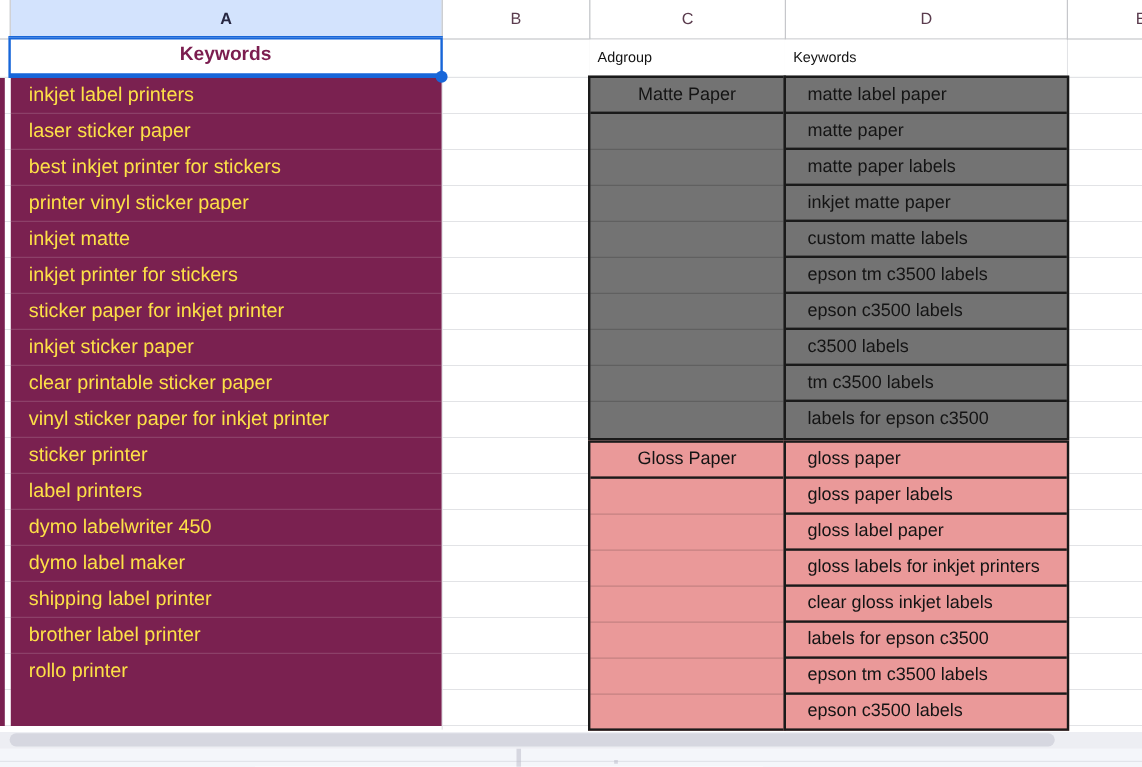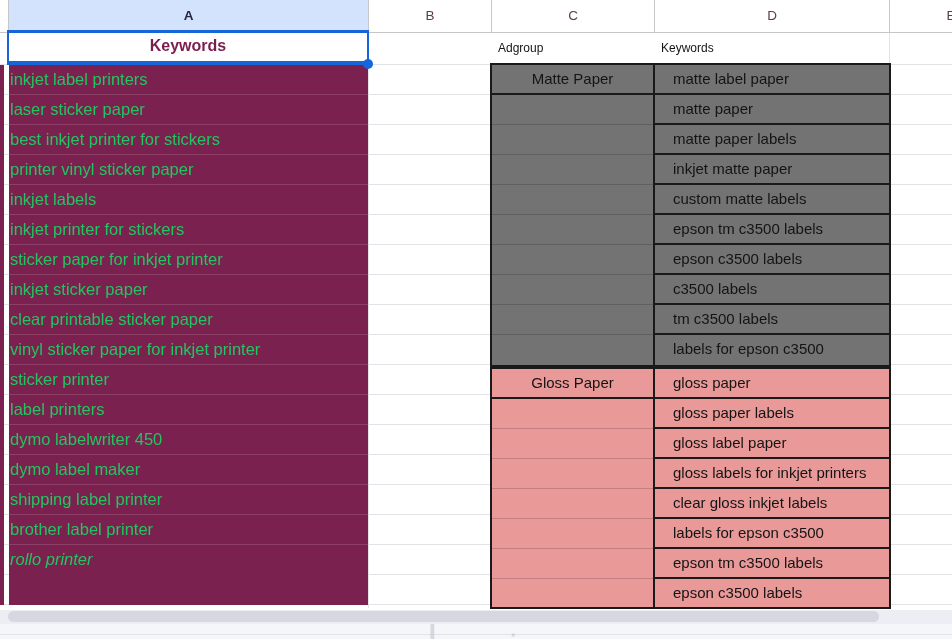--- a/index.html
+++ b/index.html
@@ -27,24 +27,24 @@
   .fillhandle { position:absolute; left:363px; top:59px; width:10px; height:10px;
         border-radius:50%; background:#1766d9; z-index:6; }
 
   
   .r1cell { position:absolute; top:33px; height:31px; line-height:31px; font-size:12px;
             color:#141414; padding-left:7px; background:#fff; }
 
   
   .sliver { position:absolute; left:0; top:65px; width:4px; height:540px; background:#7a2150; }
   .colA { position:absolute; left:9px; top:65px; width:359px; height:540px; background:#7a2150; z-index:2; }
-  .colA .row { height:30px; line-height:29px; font-size:16.5px; color:#22c55e;
-               padding-left:1px; border-bottom:1px solid rgba(255,255,255,0.14);
+  .colA .row { height:30px; line-height:29px; font-size:16.5px; color:#fde047;
+               padding-left:15px; border-bottom:1px solid rgba(255,255,255,0.14);
                white-space:nowrap; overflow:hidden; }
-  .colA .row:last-child { border-bottom:none;font-style:italic; }
+  .colA .row:last-child { border-bottom:none; }
 
   
   .grpC { position:absolute; left:490px; width:165px; border:2px solid #1a1a1a; z-index:3; }
   .grpC .lbl { height:30px; line-height:27px; text-align:center; font-size:15px; color:#141414;
                border-bottom:2px solid #1a1a1a; }
   .grpC .fill { height:30px; border-bottom:1px solid rgba(0,0,0,0.16); }
   .grpC .fill:last-child { border-bottom:none; }
   .grpD { position:absolute; left:653px; width:238px; border:2px solid #1a1a1a; z-index:3; }
   .grpD .cell { height:30px; line-height:27px; font-size:15px; color:#141414; padding-left:18px;
                 border-bottom:2px solid #1a1a1a; white-space:nowrap; overflow:hidden; }
@@ -94,21 +94,21 @@
 
   <div class="a1">Keywords</div>
   <div class="fillhandle"></div>
 
   <div class="sliver"></div>
   <div class="colA">
     <div class="row">inkjet label printers</div>
     <div class="row">laser sticker paper</div>
     <div class="row">best inkjet printer for stickers</div>
     <div class="row">printer vinyl sticker paper</div>
-    <div class="row">inkjet labels</div>
+    <div class="row">inkjet matte</div>
     <div class="row">inkjet printer for stickers</div>
     <div class="row">sticker paper for inkjet printer</div>
     <div class="row">inkjet sticker paper</div>
     <div class="row">clear printable sticker paper</div>
     <div class="row">vinyl sticker paper for inkjet printer</div>
     <div class="row">sticker printer</div>
     <div class="row">label printers</div>
     <div class="row">dymo labelwriter 450</div>
     <div class="row">dymo label maker</div>
     <div class="row">shipping label printer</div>

